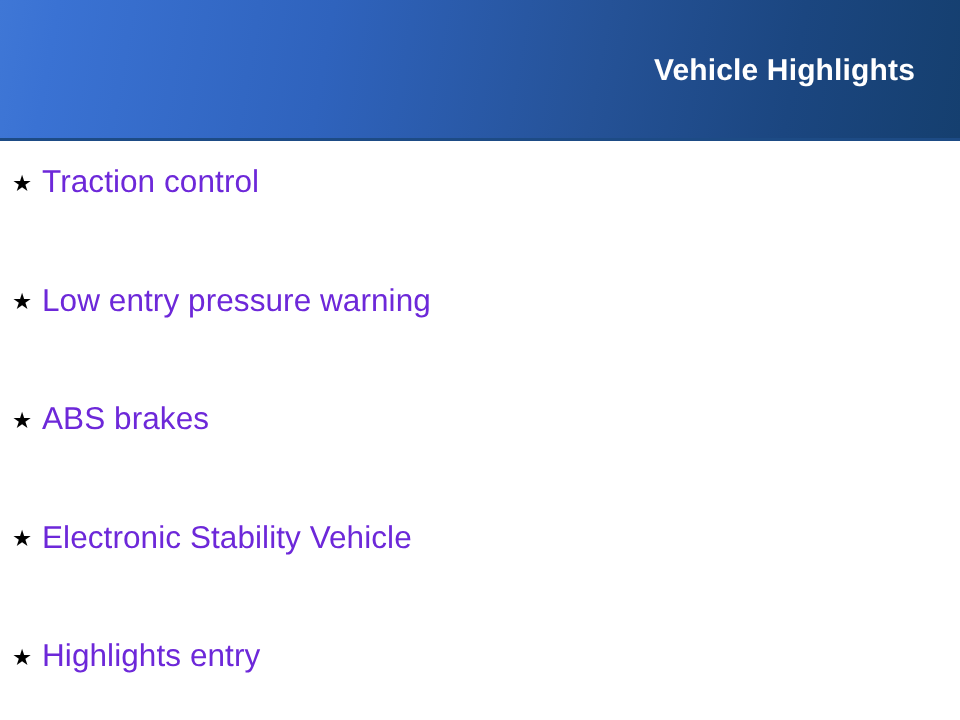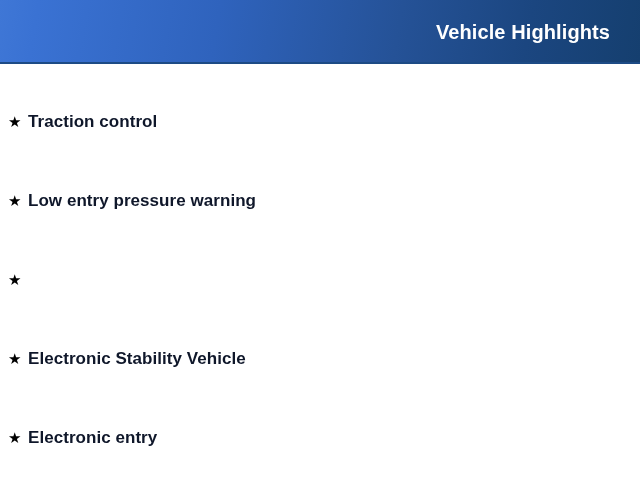--- a/index.html
+++ b/index.html
@@ -20,21 +20,21 @@
     height: 480px;
     background: #ffffff;
   }
 
   
   .header {
     position: absolute;
     top: 0;
     left: 0;
     width: 640px;
-    height: 64px;
+    height: 94px;
     background: linear-gradient(100deg,
                 #3f77d6 0%,
                 #3a72d3 6%,
                 #2f63bd 34%,
                 #255297 62%,
                 #1b4680 82%,
                 #153f6f 100%);
     box-sizing: border-box;
     display: flex;
     align-items: center;
@@ -88,24 +88,24 @@
     margin-left: 8px;
     color: #000000;
     font-size: 15px;
     line-height: 26px;
     text-align: left;
     font-family: "DejaVu Sans", sans-serif;
   }
 
   .highlight-label {
     display: inline-block;
-    color: #0f172a;
+    color: #6d28d9;
     font-family: "Liberation Sans", sans-serif;
-    font-size: 17px;
-    font-weight: 700;
+    font-size: 21px;
+    font-weight: 400;
     line-height: 26px;
     letter-spacing: 0.05px;
   }
 </style>
 </head>
 <body>
 
 <div class="page">
 
   <div class="header">
@@ -119,27 +119,28 @@
       <span class="highlight-label">Traction control</span>
     </li>
 
     <li class="highlight-item">
       <span class="bullet-star">★</span>
       <span class="highlight-label">Low entry pressure warning</span>
     </li>
 
     <li class="highlight-item">
       <span class="bullet-star">★</span>
+      <span class="highlight-label">ABS brakes</span>
     </li>
 
     <li class="highlight-item">
       <span class="bullet-star">★</span>
       <span class="highlight-label">Electronic Stability Vehicle</span>
     </li>
 
     <li class="highlight-item">
       <span class="bullet-star">★</span>
-      <span class="highlight-label">Electronic entry</span>
+      <span class="highlight-label">Highlights entry</span>
     </li>
 
   </ul>
 
 </div>
 
 </body></html>

